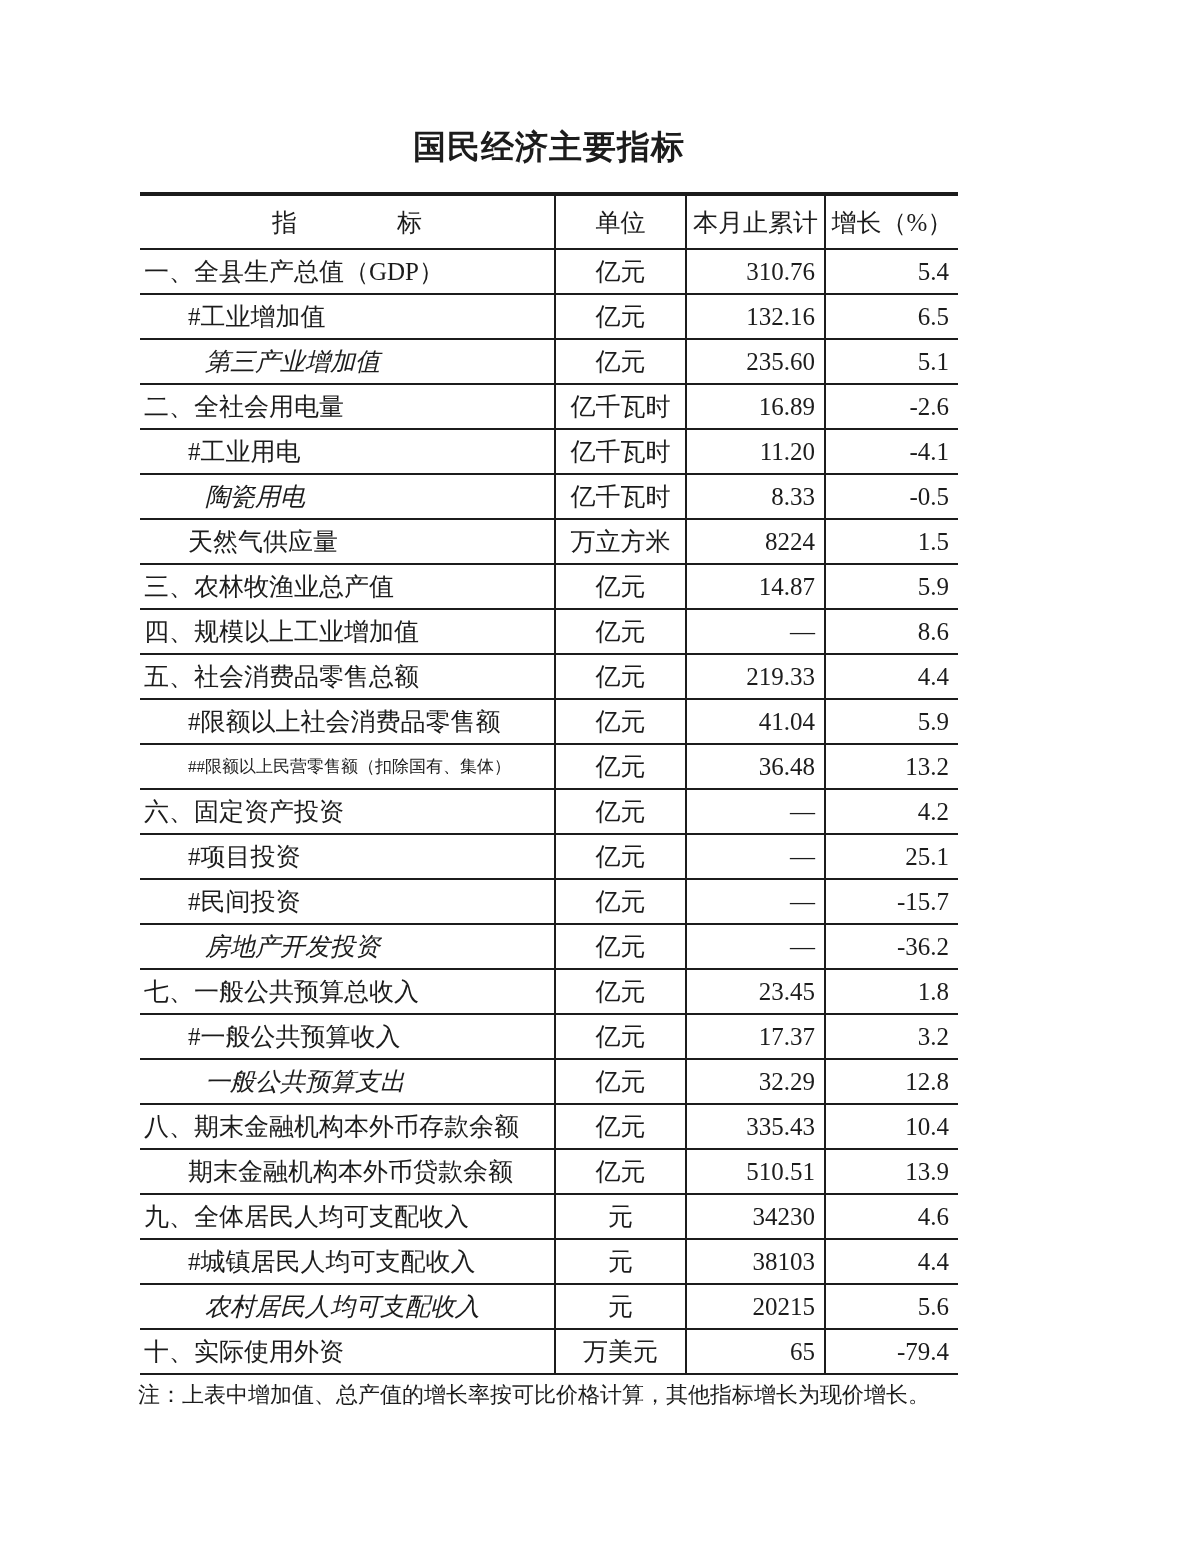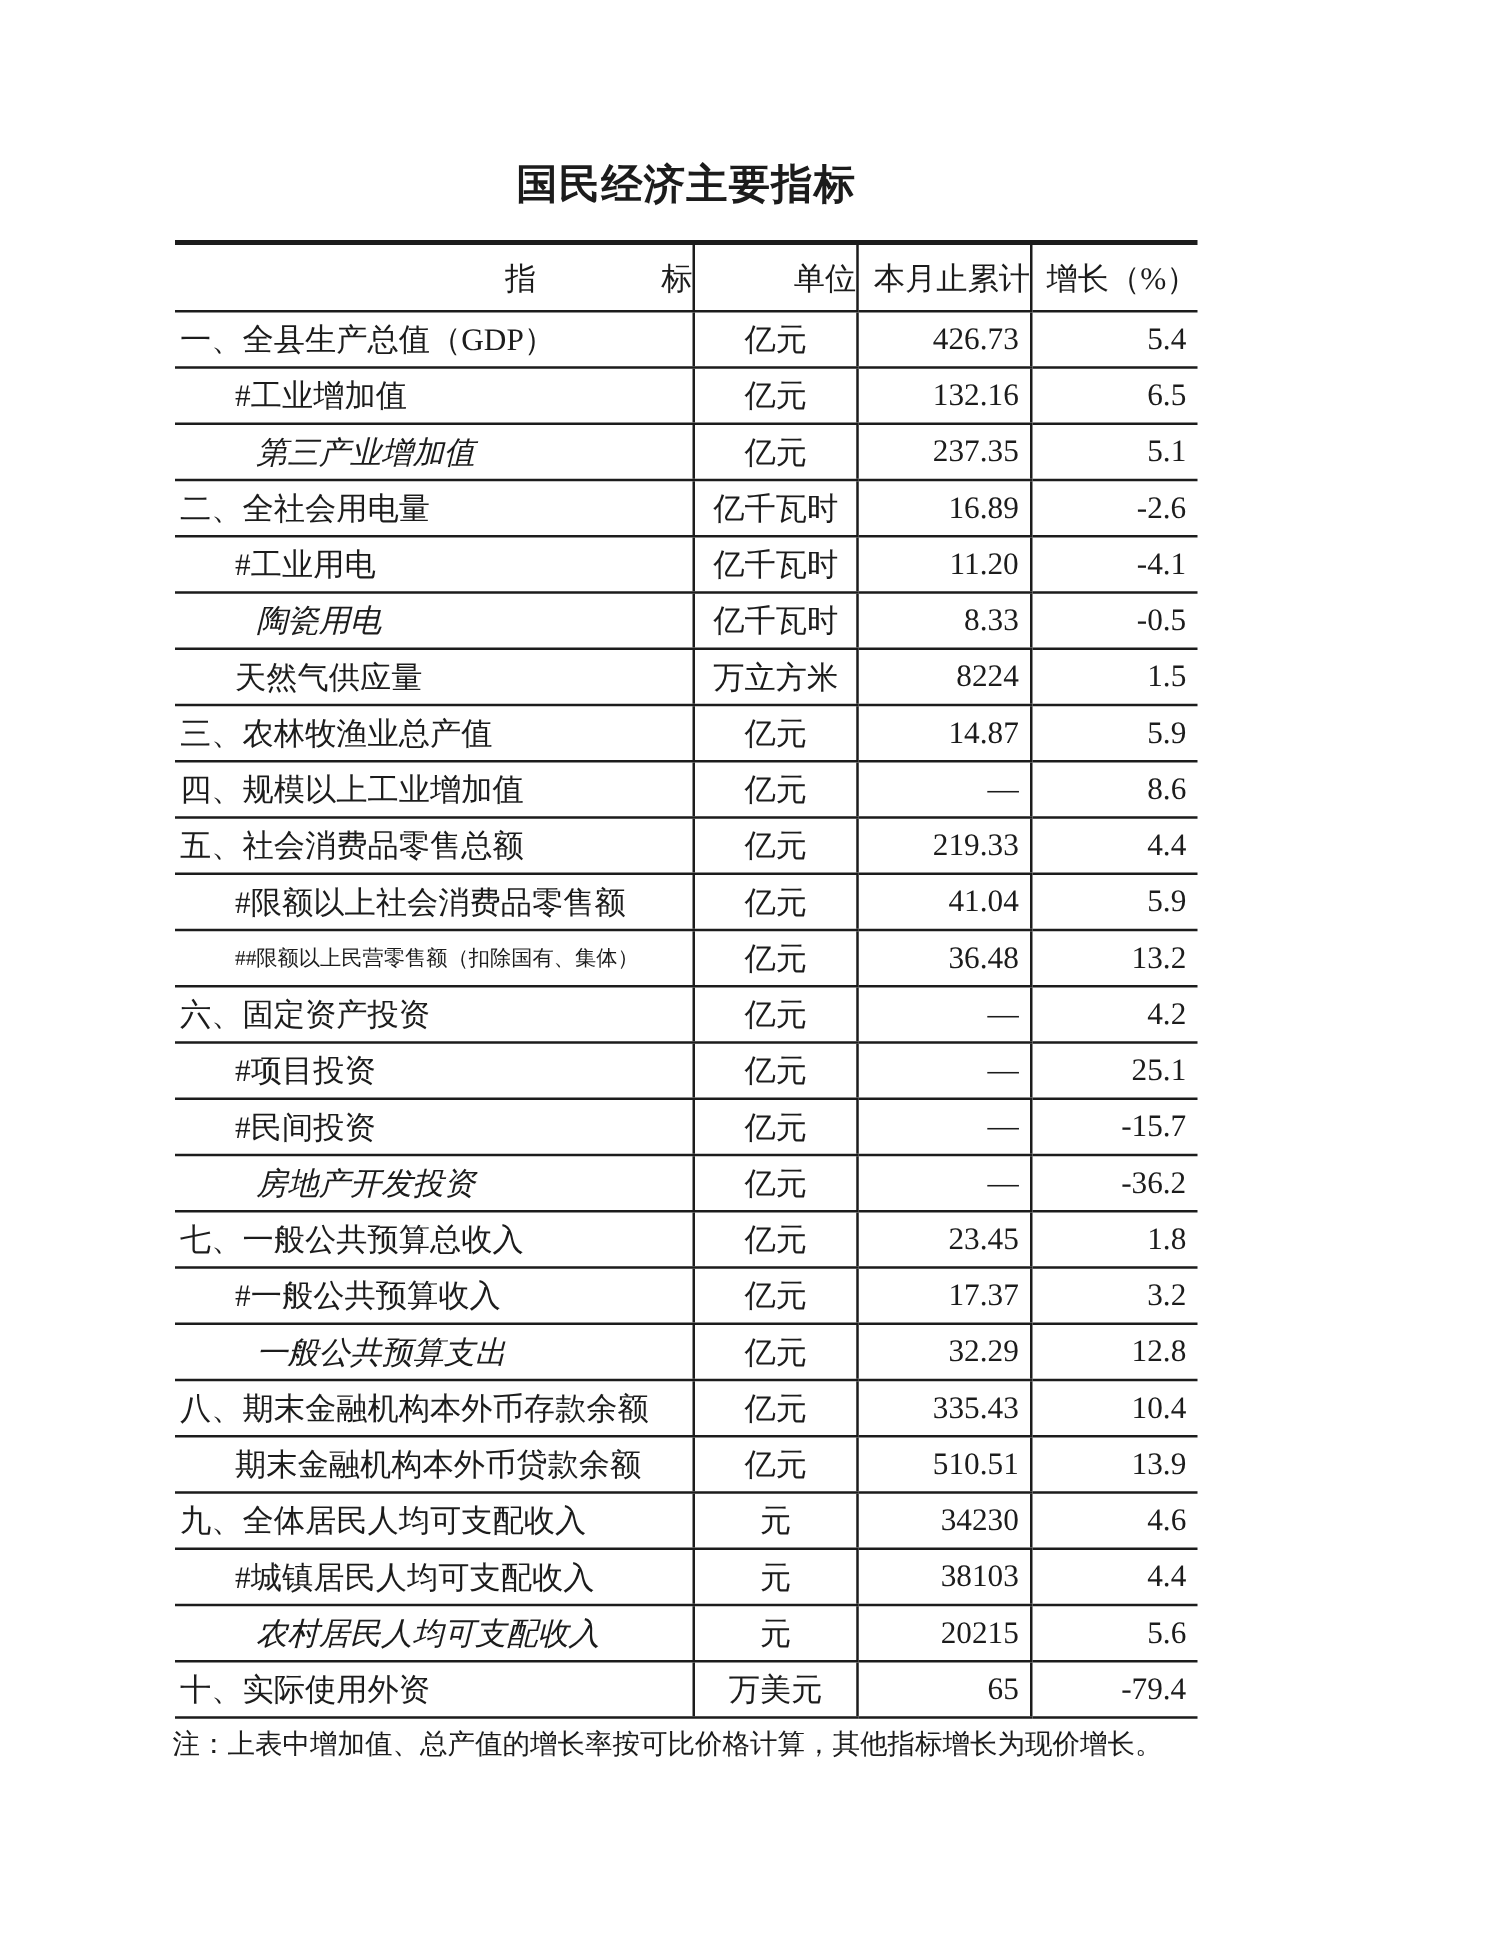--- a/index.html
+++ b/index.html
@@ -21,21 +21,21 @@
     position:absolute; left:140px; top:192px; width:818px;
     border-collapse:collapse; table-layout:fixed;
     border-top:4px solid #1c1c1c;
   }
   .indicators th, .indicators td {
     border-bottom:2px solid #1c1c1c;
     padding:0; vertical-align:middle;
     font-size:25px; font-weight:400;
     overflow:hidden; white-space:nowrap;
   }
-  .indicators thead th { height:52px; text-align:right; }
+  .indicators thead th { height:52px; text-align:center; }
   .indicators tbody td { height:43px; }
   .c-unit, .c-val, .c-growth { border-left:2px solid #1c1c1c; }
   td.c-unit { text-align:center;margin-left:48px; }
   td.c-val, td.c-growth { text-align:right; padding-right:9px; }
   td.c-ind { padding-left:4px; }
   td.c-ind.ind1 { padding-left:48px; }
   td.c-ind.ind2 { padding-left:65px;font-style:italic; }
   td.c-ind.small { font-size:17px; }
   .note {
     position:absolute; left:138px; top:1380px; width:900px;
@@ -59,33 +59,33 @@
       <th class="c-ind">指　　　　标</th>
       <th class="c-unit">单位</th>
       <th class="c-val">本月止累计</th>
       <th class="c-growth">增长（%）</th>
     </tr>
   </thead>
   <tbody>
       <tr>
         <td class="c-ind ind0">一、全县生产总值（GDP）</td>
         <td class="c-unit">亿元</td>
-        <td class="c-val">426.73</td>
+        <td class="c-val">310.76</td>
         <td class="c-growth">5.4</td>
       </tr>
       <tr>
         <td class="c-ind ind1">#工业增加值</td>
         <td class="c-unit">亿元</td>
         <td class="c-val">132.16</td>
         <td class="c-growth">6.5</td>
       </tr>
       <tr>
         <td class="c-ind ind2">第三产业增加值</td>
         <td class="c-unit">亿元</td>
-        <td class="c-val">237.35</td>
+        <td class="c-val">235.60</td>
         <td class="c-growth">5.1</td>
       </tr>
       <tr>
         <td class="c-ind ind0">二、全社会用电量</td>
         <td class="c-unit">亿千瓦时</td>
         <td class="c-val">16.89</td>
         <td class="c-growth">-2.6</td>
       </tr>
       <tr>
         <td class="c-ind ind1">#工业用电</td>

